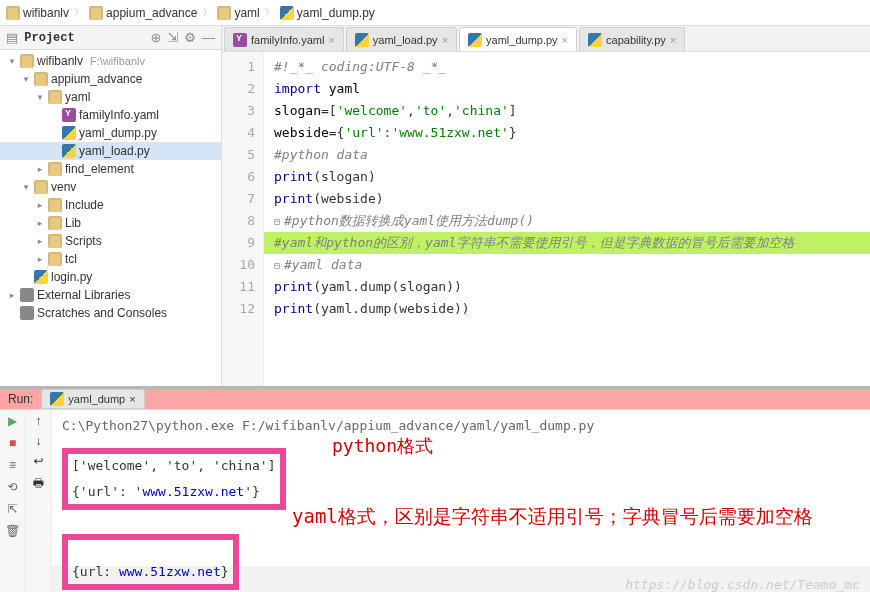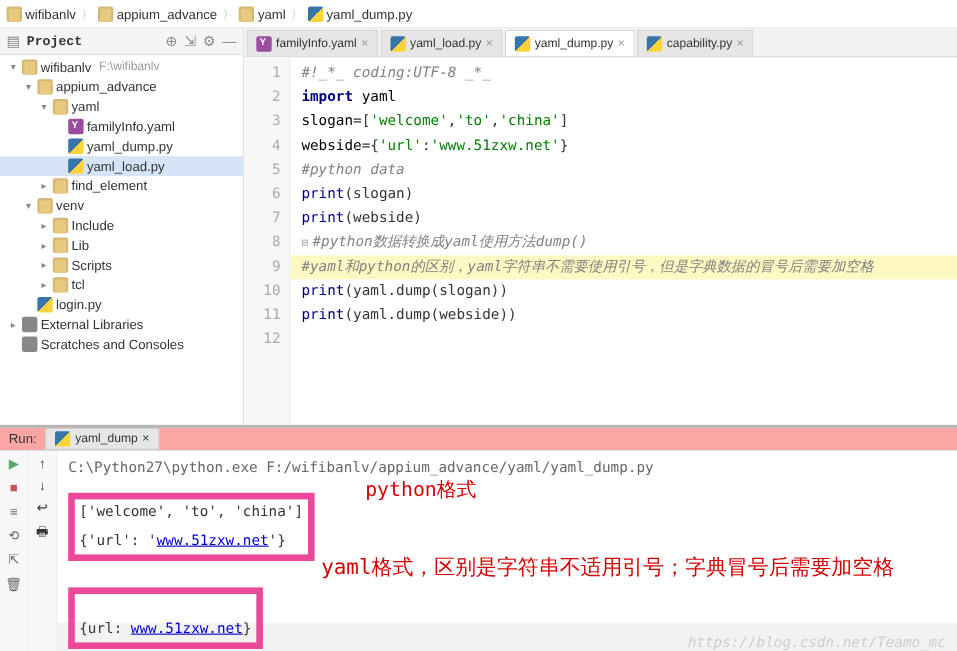--- a/index.html
+++ b/index.html
@@ -28,39 +28,39 @@
 .editor-region { flex:1; display:flex; flex-direction:column; background:#fff; }
 .tabs { height:26px; background:#f2f2f2; border-bottom:1px solid #dcdcdc; display:flex; align-items:flex-end; padding-left:2px; }
 .tab { height:24px; display:flex; align-items:center; gap:4px; padding:0 8px; background:#e6e6e6; border:1px solid #cfcfcf; border-bottom:none; margin-right:2px; border-radius:3px 3px 0 0; font-size:11px; }
 .tab.active { background:#fff; }
 .tab .close { color:#999; font-size:11px; cursor:pointer; }
 .code { flex:1; display:flex; overflow:auto; font-family:Consolas,Menlo,monospace; font-size:13px; }
 .gutter { width:42px; background:#f7f7f7; color:#aaa; text-align:right; padding:4px 8px 4px 0; border-right:1px solid #ececec; }
 .gutter div { height:22px; line-height:22px; }
 .lines { flex:1; padding:4px 0; }
 .line { height:22px; line-height:22px; padding-left:10px; white-space:pre; }
-.line.hl { background:#fef9c3; }
-.kw { color:#000080; font-weight:bold; }
+.line.hl { background:#bef264; }
+.kw { color:#000080; font-weight:normal; }
 .str { color:#008000; }
 .cmt { color:#808080; font-style:italic; }
 .id { color:#000; }
 .builtin { color:#000080; }
 .fold { color:#999; margin-right:4px; user-select:none; font-size:10px; }
 .run-panel { height:180px; border-top:3px solid #b6b6b6; background:#fff; display:flex; flex-direction:column; }
 .run-header { height:24px; background:#fca5a5; border-bottom:1px solid #dcdcdc; display:flex; align-items:center; padding:0 8px; gap:8px; }
 .run-tab { display:flex; align-items:center; gap:4px; background:#e6e6e6; border:1px solid #cfcfcf; padding:2px 8px; border-radius:3px 3px 0 0; font-size:11px; }
 .run-body { flex:1; display:flex; position:relative; }
 .run-toolbar { width:26px; background:#f7f7f7; border-right:1px solid #ececec; display:flex; flex-direction:column; align-items:center; padding:4px 0; gap:6px; }
 .run-toolbar .tb { width:16px; height:16px; cursor:pointer; color:#666; text-align:center; }
 .tb.play { color:#59a869; }
 .tb.stop { color:#c75450; }
 .run-toolbar2 { width:26px; background:#f7f7f7; border-right:1px solid #ececec; display:flex; flex-direction:column; align-items:center; padding:4px 0; gap:6px; }
 .console { flex:1; font-family:Consolas,Menlo,monospace; font-size:13px; padding:6px 10px; position:relative; line-height:20px; }
 .console .cmd { color:#666; }
-.console-link { color:#0000cc; text-decoration:underline; }
+.console-link { color:#0000cc; }
 .box-purple { border:6px solid #ec4899; padding:2px 4px; display:inline-block; margin:12px 0; }
 .red-note { position:absolute; color:#d40000; font-size:18px; }
 .watermark { position:absolute; right:10px; bottom:13px; color:#ccc; font-style:italic; font-size:13px; }
 .lib-icon { width:14px; height:14px; display:inline-block; background:#888; border-radius:2px; }
 .gear-icon { color:#888; }
 </style>
 </head>
 <body>
 
 <div class="breadcrumbs" id="breadcrumbs">
@@ -231,20 +231,21 @@
       <div class="lines" id="lines">
           <div class="line"><span class="cmt">#!_*_ coding:UTF-8 _*_</span></div>
           <div class="line"><span class="kw">import</span> <span class="id">yaml</span></div>
           <div class="line"><span class="id">slogan</span>=[<span class="str">'welcome'</span>,<span class="str">'to'</span>,<span class="str">'china'</span>]</div>
           <div class="line"><span class="id">webside</span>={<span class="str">'url'</span>:<span class="str">'www.51zxw.net'</span>}</div>
           <div class="line"><span class="cmt">#python data</span></div>
           <div class="line"><span class="builtin">print</span>(slogan)</div>
           <div class="line"><span class="builtin">print</span>(webside)</div>
           <div class="line"><span class="fold">⊟</span><span class="cmt">#python数据转换成yaml使用方法dump()</span></div>
           <div class="line hl"><span class="cmt">#yaml和python的区别，yaml字符串不需要使用引号，但是字典数据的冒号后需要加空格</span></div>
+          <div class="line"><span class="fold">⊟</span><span class="cmt">#yaml data</span></div>
           <div class="line"><span class="builtin">print</span>(yaml.dump(slogan))</div>
           <div class="line"><span class="builtin">print</span>(yaml.dump(webside))</div>
         </div>
     </div>
   </div>
 </div>
 
 <div class="run-panel">
   <div class="run-header">
     <span>Run:</span>

